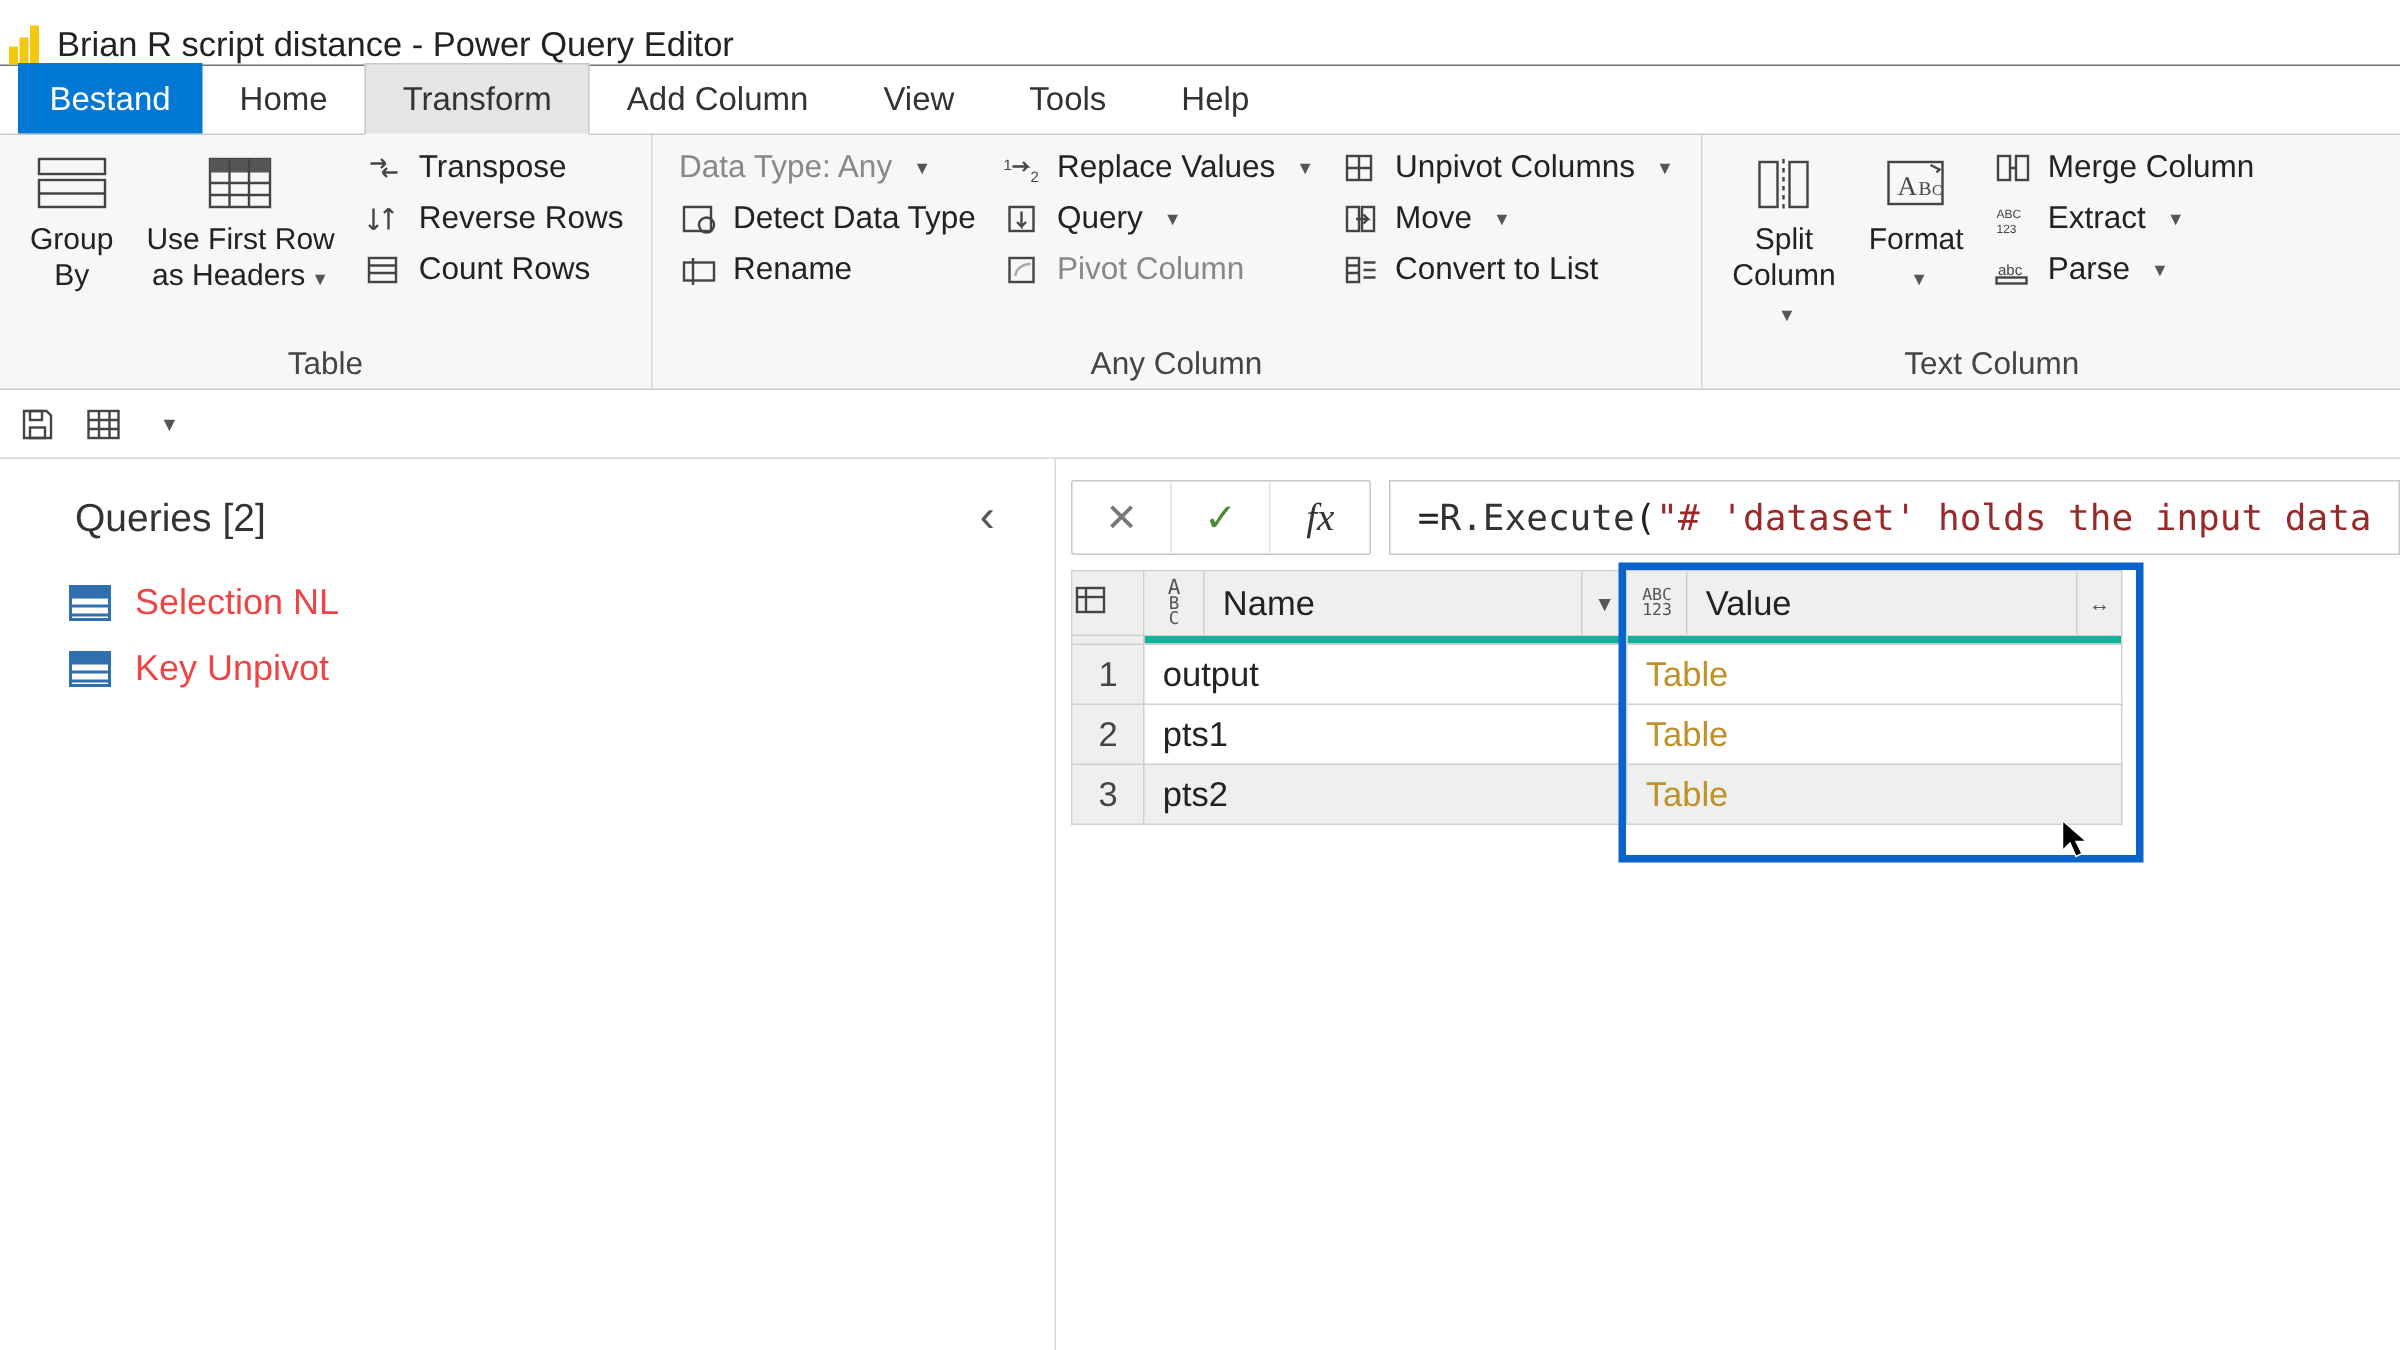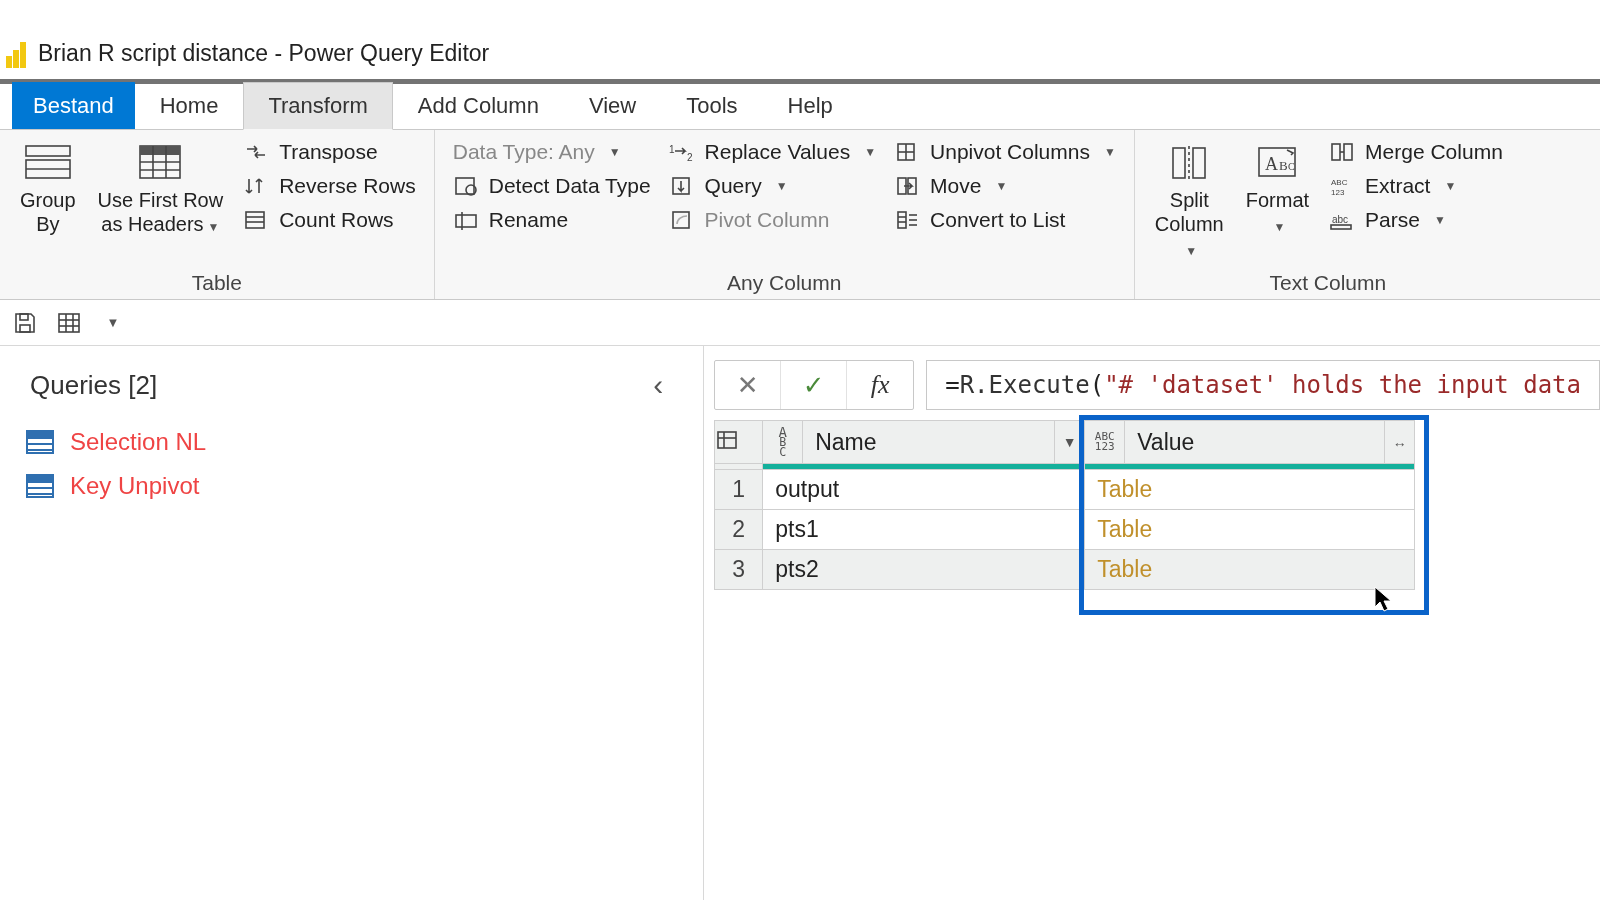--- a/index.html
+++ b/index.html
@@ -1,20 +1,20 @@
 <!DOCTYPE html>
 <html><head>
 <meta charset="utf-8">
 <style>
   * { box-sizing: border-box; }
   html, body { margin:0; padding:0; font-family: 'Segoe UI', Arial, sans-serif; background:#ffffff; color:#222; overflow:hidden; }
   body { width:1600px; height:900px; position:relative; }
 
   
-  .title-bar { display:flex; align-items:flex-start; height:44px; padding:0 6px; border-bottom:5px solid #737373;margin-top:40px; }
+  .title-bar { display:flex; align-items:flex-end; height:44px; padding:0 6px; border-bottom:1px solid #737373; }
   .app-icon { width:22px; height:28px; margin-right:10px; display:flex; align-items:flex-end; }
   .app-icon .bar { width:6px; background:#f2c811; margin-right:1px; }
   .app-icon .b1 { height:12px; } .app-icon .b2 { height:18px; } .app-icon .b3 { height:26px; }
   .title-text { font-size:23px; color:#222; }
 
   
   .tab-strip { display:flex; align-items:flex-end; height:46px; border-bottom:1px solid #c9c9c9; padding-left:12px; }
   .tab { padding:10px 24px 10px 24px; font-size:22px; color:#333; cursor:pointer; border:1px solid transparent; border-bottom:none; position:relative; }
   .tab.file { background:#0078d4; color:#fff; padding:10px 20px; }
   .tab.active { background:#e5e5e5; border:1px solid #c9c9c9; border-bottom:1px solid #f7f7f7; margin-bottom:-1px; }
@@ -33,21 +33,21 @@
   .btn-stack { display:flex; flex-direction:column; gap:6px; padding-top:2px; }
   .small-btn { display:flex; align-items:center; gap:10px; font-size:21px; color:#222; cursor:pointer; padding:2px 4px; white-space:nowrap; }
   .small-btn.dim { color:#888; }
   .small-btn .sicon { width:26px; height:24px; display:flex; align-items:center; justify-content:center; flex-shrink:0; }
 
   
   .qat { display:flex; align-items:center; gap:14px; height:46px; padding:0 10px; border-bottom:1px solid #d8d8d8; }
   .qat .qbtn { width:30px; height:30px; display:flex; align-items:center; justify-content:center; cursor:pointer; }
 
   
-  .main { display:flex; height:calc(900px - 44px - 46px - 170px - 46px); }
+  .main { display:flex; height:calc(900px - 44px - 46px - 170px - 46px);margin-left:20px; }
   .queries-pane { width:740px; border-right:1px solid #d8d8d8; padding:12px 8px; position:relative; }
   .queries-header { font-size:26px; color:#333; padding:10px 22px 18px 22px; display:flex; align-items:center; justify-content:space-between;}
   .collapse-btn { font-size:30px; color:#555; cursor:pointer; padding:0 10px;}
   .query-item { display:flex; align-items:center; gap:16px; padding:8px 18px; font-size:24px; color:#ef4444; cursor:pointer; }
   .table-glyph { width:28px; height:24px; border:2px solid #2f6fb0; position:relative; background:#fff; }
   .table-glyph::before { content:""; position:absolute; top:0; left:0; right:0; height:7px; background:#2f6fb0; }
   .table-glyph::after { content:""; position:absolute; top:11px; left:0; right:0; height:2px; background:#2f6fb0; box-shadow:0 6px 0 #2f6fb0; }
 
   .data-pane { flex:1; display:flex; flex-direction:column; }
   .formula-row { display:flex; align-items:stretch; padding:14px 0 10px 10px; gap:12px; }

